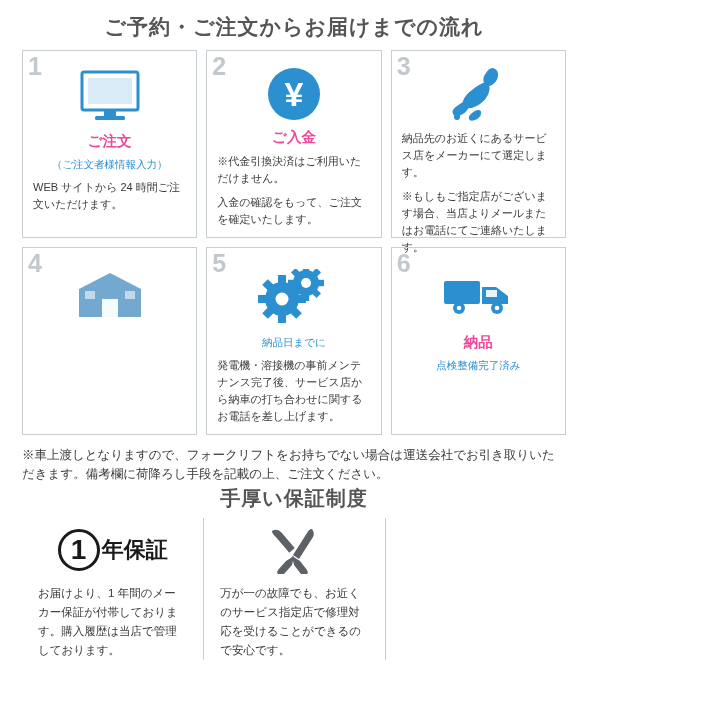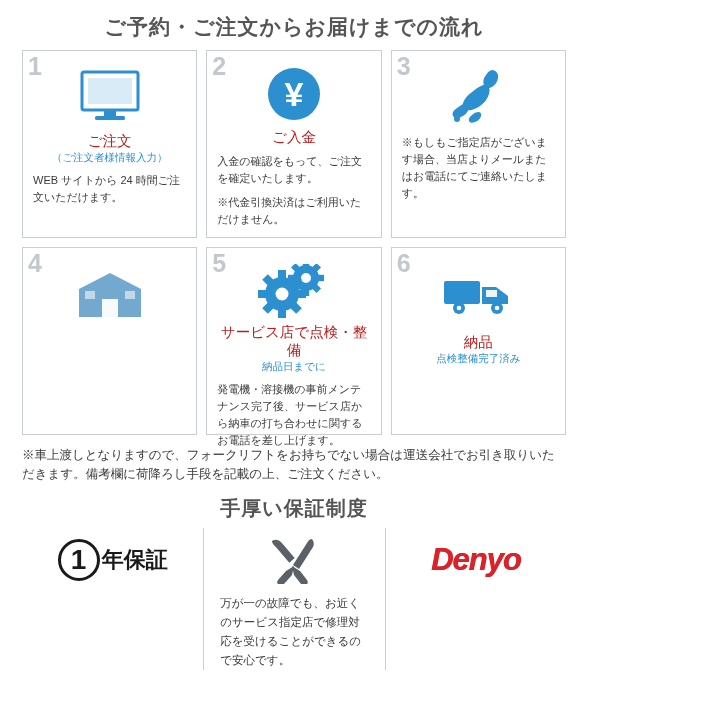--- a/index.html
+++ b/index.html
@@ -48,33 +48,33 @@
   }
   .icon-wrap {
     height: 62px;
     display: flex;
     align-items: center;
     justify-content: center;
     margin-top: 8px;
     color: #2b8fd0;
   }
   .card-head {
-    color: #b91c1c;
-    font-weight: normal;
+    color: #ec4899;
+    font-weight: bold;
     font-size: 14.5px;
     text-align: center;
     margin-top: 5px;
     line-height: 1.25;
   }
   .card-sub {
     color: #2b8fd0;
     font-size: 10.5px;
     text-align: center;
     line-height: 1.3;
-    margin-top: 1px;
+    margin-top: 8px;
   }
   .card-body {
     font-size: 11px;
     line-height: 1.55;
     color: #3a3a3a;
     margin-top: 7px;
     width: 100%;
     text-align: left;
   }
   .card-body p { margin: 0 0 7px 0; }
@@ -92,21 +92,20 @@
     color: #3a3a3a;
   }
 
   
   .warranty-title {
     text-align: center;
     font-size: 20px;
     font-weight: bold;
     color: #555555;
     letter-spacing: 1px;
-    margin-top: 10px;
     margin-bottom: 6px;
   }
   .wgrid {
     display: grid;
     grid-template-columns: repeat(3, 1fr);
     padding: 0 22px;
     gap: 0;
   }
   .wcol {
     padding: 6px 16px 0 16px;
@@ -188,39 +187,40 @@
     <div class="card mid">
       <div class="num">2</div>
       <div class="icon-wrap">
         <svg width="58" height="58" viewBox="0 0 58 58" aria-hidden="true">
           <circle cx="29" cy="29" r="26" fill="#2b8fd0"></circle>
           <text x="29" y="41" text-anchor="middle" font-family="Liberation Sans, sans-serif" font-size="34" font-weight="bold" fill="#ffffff">¥</text>
         </svg>
       </div>
       <div class="card-head">ご入金</div>
       <div class="card-body">
+        <p>※代金引換決済はご利用いただけません。</p>
         <p>入金の確認をもって、ご注文を確定いたします。</p>
-        <p>※代金引換決済はご利用いただけません。</p>
       </div>
     </div>
 
     <div class="card">
       <div class="num">3</div>
       <div class="icon-wrap">
         <svg width="60" height="58" viewBox="0 0 60 58" aria-hidden="true">
           <g fill="#2b8fd0">
             <path d="M45 3 q6 2 5 8 q-1 6 -6 9 q-5 3 -8 -2 q-2 -5 2 -10 q3 -5 7 -5 z"></path>
             <path d="M38 17 q5 4 3 10 q-2 7 -9 12 q-7 5 -13 4 q-6 -1 -4 -7 q2 -6 9 -11 q7 -6 14 -8 z"></path>
             <path d="M18 36 q5 1 3 6 q-2 5 -8 8 q-6 3 -8 -1 q-2 -4 4 -8 q5 -4 9 -5 z"></path>
             <path d="M30 45 q4 0 3 4 q-1 4 -6 6 q-5 2 -6 -1 q-1 -3 3 -6 q3 -3 6 -3 z"></path>
             <circle cx="9" cy="52" r="3"></circle>
           </g>
         </svg>
       </div>
       <div class="card-body">
+        <p>納品先のお近くにあるサービス店をメーカーにて選定します。</p>
         <p>※もしもご指定店がございます場合、当店よりメールまたはお電話にてご連絡いたします。</p>
       </div>
     </div>
 
     <div class="card row2">
       <div class="num">4</div>
       <div class="icon-wrap">
         <svg width="70" height="50" viewBox="0 0 70 50" aria-hidden="true">
           <path d="M35 2 L66 18 L66 46 L4 46 L4 18 Z" fill="#74a9cf"></path>
           <rect x="27" y="28" width="16" height="18" fill="#ffffff" opacity="0.95"></rect>
@@ -259,21 +259,20 @@
                 <rect x="-4" y="-24" width="8" height="9" transform="rotate(45)"></rect>
                 <rect x="-4" y="15" width="8" height="9" transform="rotate(45)"></rect>
                 <rect x="-24" y="-4" width="9" height="8" transform="rotate(45)"></rect>
                 <rect x="15" y="-4" width="9" height="8" transform="rotate(45)"></rect>
               </g>
               <circle r="6.5" fill="#ffffff"></circle>
             </g>
           </g>
         </svg>
       </div>
-      <div class="card-head">サービス店で点検・整備</div>
       <div class="card-sub">納品日までに</div>
       <div class="card-body">
         <p>発電機・溶接機の事前メンテナンス完了後、サービス店から納車の打ち合わせに関するお電話を差し上げます。</p>
       </div>
     </div>
 
     <div class="card row2">
       <div class="num">6</div>
       <div class="icon-wrap">
         <svg width="72" height="46" viewBox="0 0 72 46" aria-hidden="true">
@@ -300,37 +299,35 @@
 
   <div class="wgrid">
 
     <div class="wcol">
       <div class="wicon">
         <div class="one-year">
           <span class="big">1</span>
           <span class="txt">年保証</span>
         </div>
       </div>
+      <div class="wbody">お届けより、1 年間のメーカー保証が付帯しております。購入履歴は当店で管理しております。</div>
     </div>
 
     <div class="wcol">
       <div class="wicon">
         <svg width="52" height="48" viewBox="0 0 52 48" aria-hidden="true">
           <g fill="#5b6166">
             <path d="M7 2 q6 -2 9 3 l11 17 l-6 4 L10 9 q-4 -5 -3 -7 z" transform="rotate(-8 26 24)"></path>
             <path d="M44 3 q3 4 1 8 l-14 22 l-6 -4 L39 7 q2 -4 5 -4 z"></path>
             <path d="M24 30 l8 5 l7 9 q2 3 -1 5 q-3 2 -5 -1 l-7 -9 z"></path>
             <path d="M26 30 l-8 5 l-8 9 q-2 3 1 5 q3 2 5 -1 l8 -9 z"></path>
           </g>
         </svg>
       </div>
       <div class="wbody">万が一の故障でも、お近くのサービス指定店で修理対応を受けることができるので安心です。</div>
     </div>
 
     <div class="wcol">
-      <div class="wicon">
-        <span class="denyo">Denyo</span>
-      </div>
     </div>
 
   </div>
 
 </div>
 
 </body></html>

